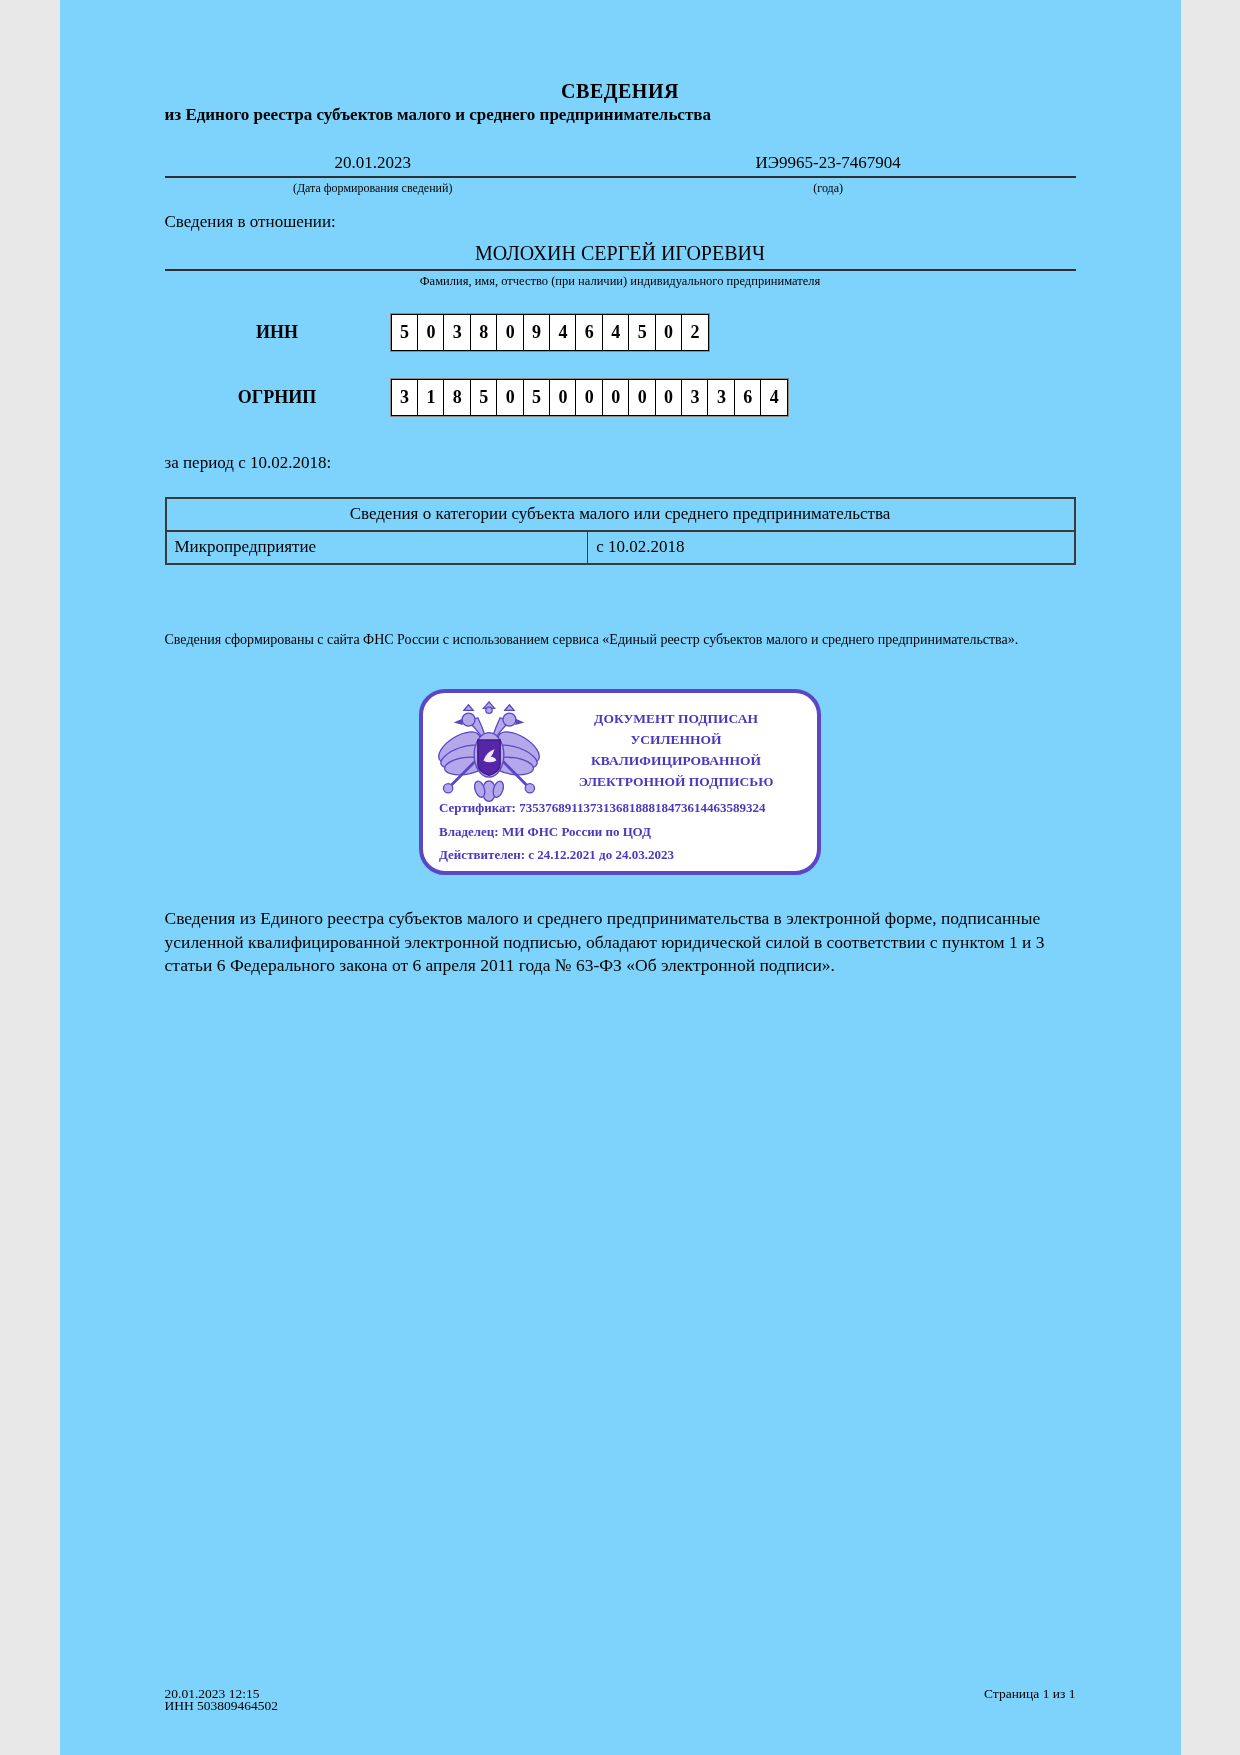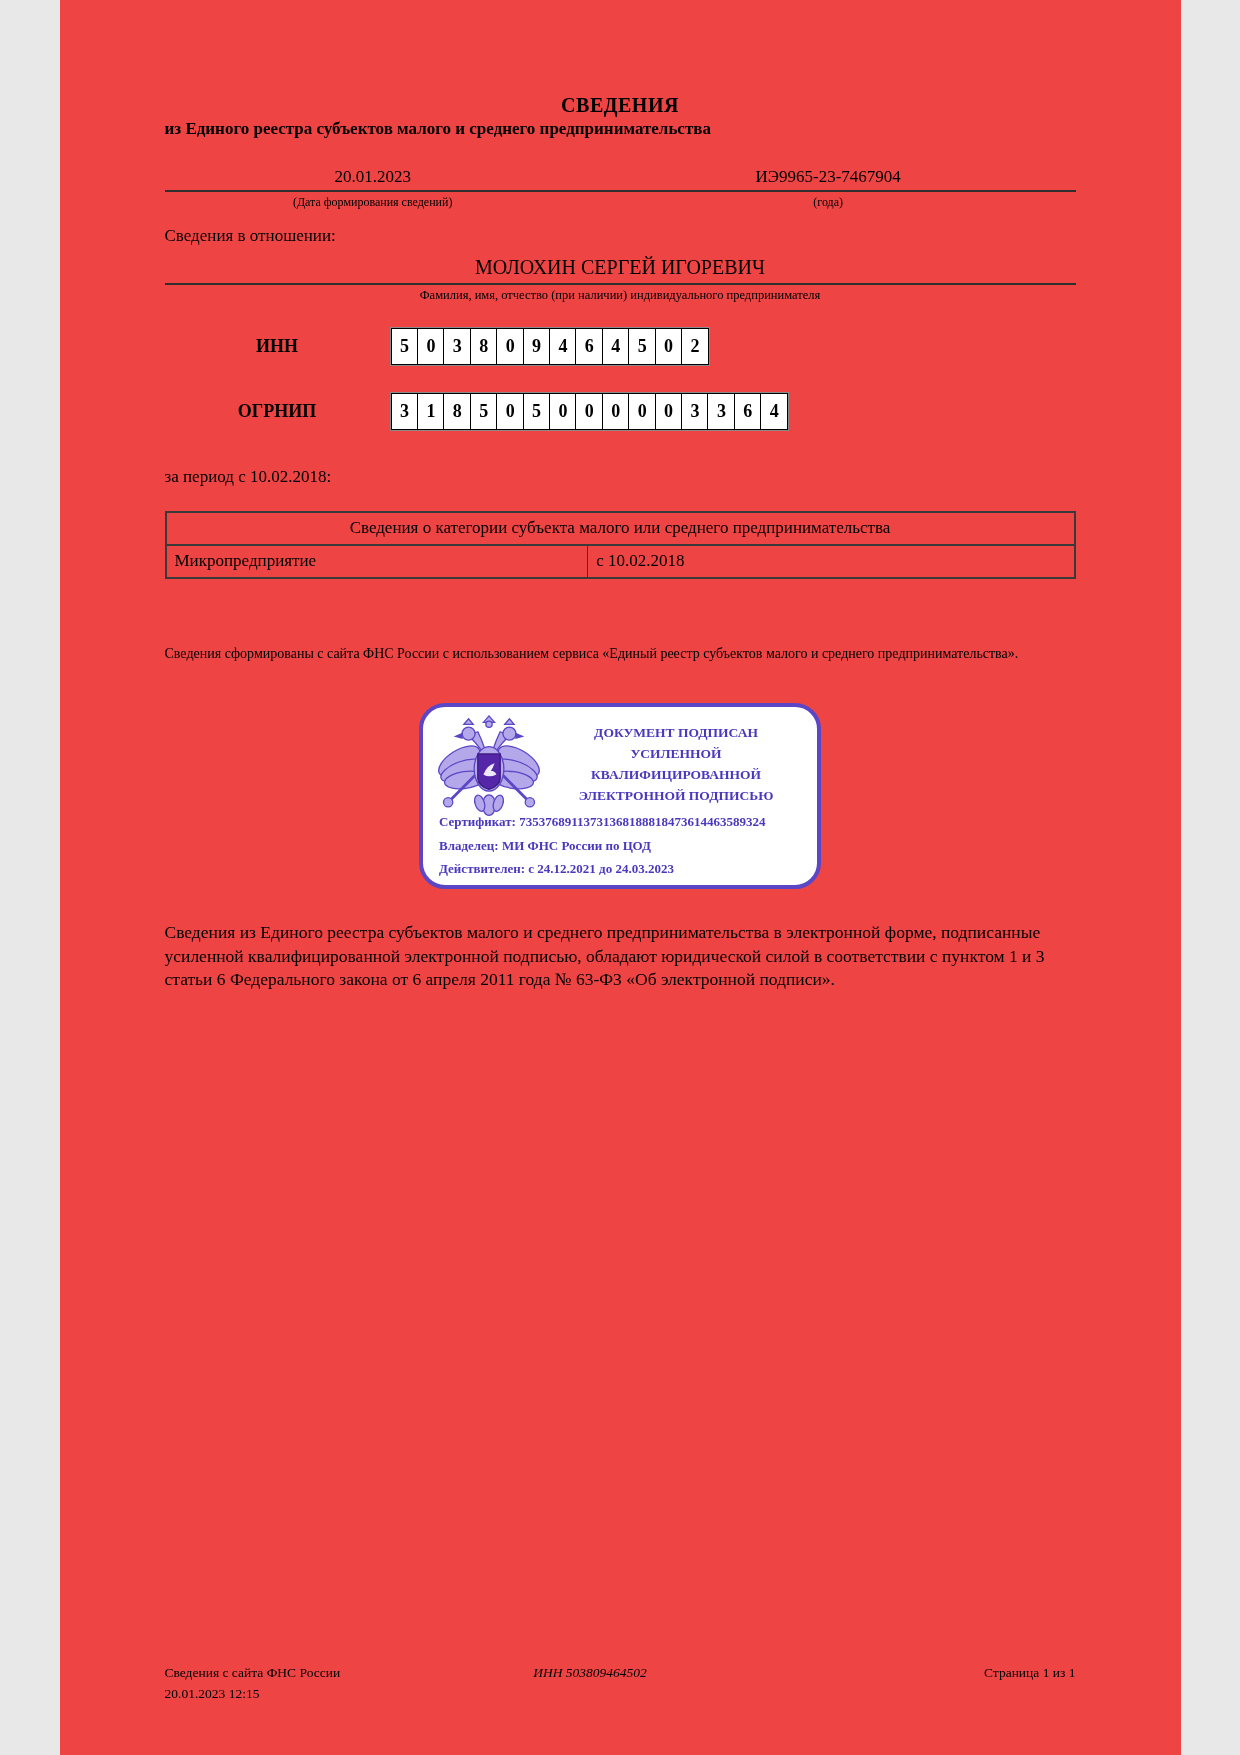--- a/index.html
+++ b/index.html
@@ -3,22 +3,22 @@
 <meta charset="utf-8">
 <style>
   * { margin: 0; padding: 0; box-sizing: border-box; }
   html, body { background: #e8e8e8; }
   body { font-family: "Liberation Serif", "DejaVu Serif", serif; color: #000; }
   .page {
     position: relative;
     width: 1121px;
     height: 1755px;
     margin: 0 auto;
-    background: #ef4444;
-    padding: 14px 105px;
+    background: #7dd3fc;
+    padding: 0 105px;
     overflow: hidden;
   }
   .title {
     margin-top: 80px;
     text-align: center;
     font-weight: bold;
     font-size: 20px;
     letter-spacing: 0.5px;
   }
   .subtitle {
@@ -147,23 +147,21 @@
     position: absolute;
     left: 105px;
     right: 105px;
     bottom: 50px;
     font-size: 13.5px;
     line-height: 1.55;
   }
   .footer-center {
     position: absolute;
     left: 0; right: 60px;
-    top: 0;
-    text-align: center;
-    font-style: italic;
+    top: 12px;
   }
   .footer-right {
     position: absolute;
     right: 0;
     top: 0;
   }
 </style>
 </head>
 <body>
 
@@ -296,19 +294,18 @@
       <div>
         <span>Действителен:</span>
         <span>с 24.12.2021 до 24.03.2023</span>
       </div>
     </div>
   </div>
 
   <div class="legal-note">Сведения из Единого реестра субъектов малого и среднего предпринимательства в электронной форме, подписанные усиленной квалифицированной электронной подписью, обладают юридической силой в соответствии с пунктом 1 и 3 статьи 6 Федерального закона от 6 апреля 2011 года № 63-ФЗ «Об электронной подписи».</div>
 
   <div class="footer">
-    <div>Сведения с сайта ФНС России</div>
     <div>20.01.2023 12:15</div>
     <div class="footer-center">ИНН 503809464502</div>
     <div class="footer-right">Страница 1 из 1</div>
   </div>
 
 </div>
 
 </body></html>

